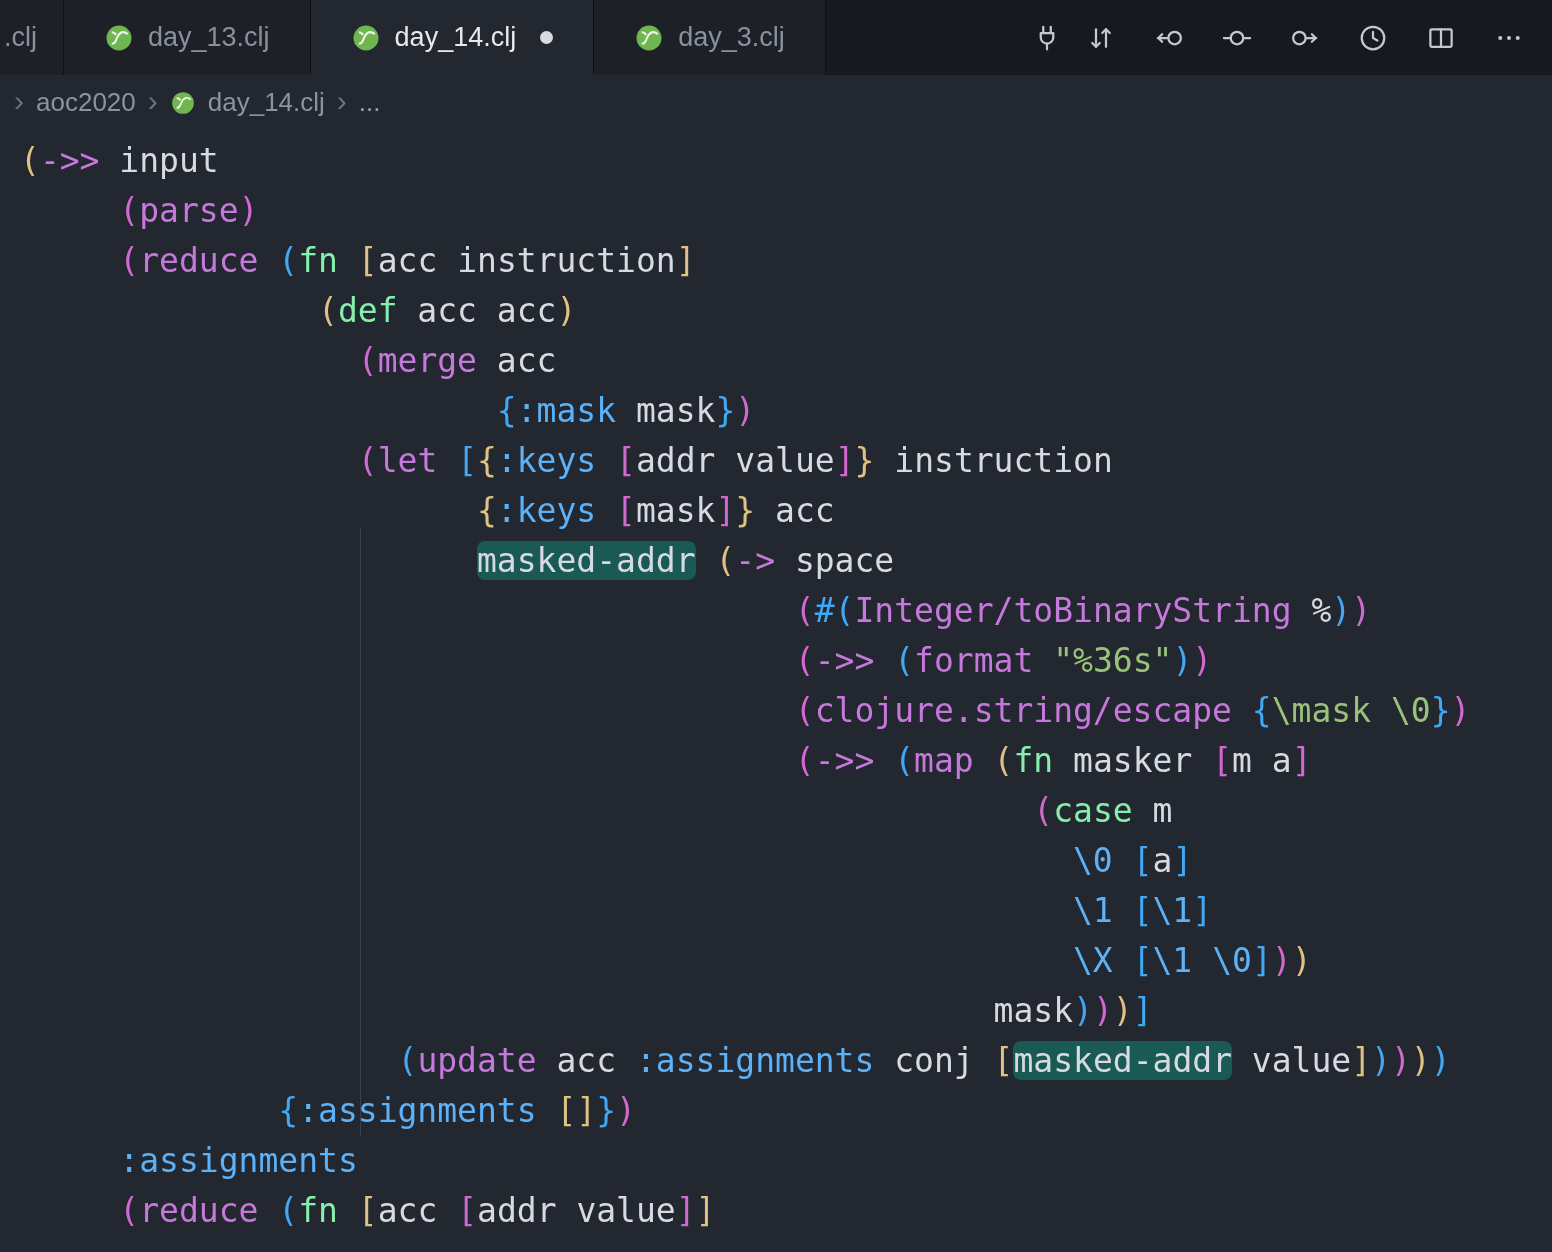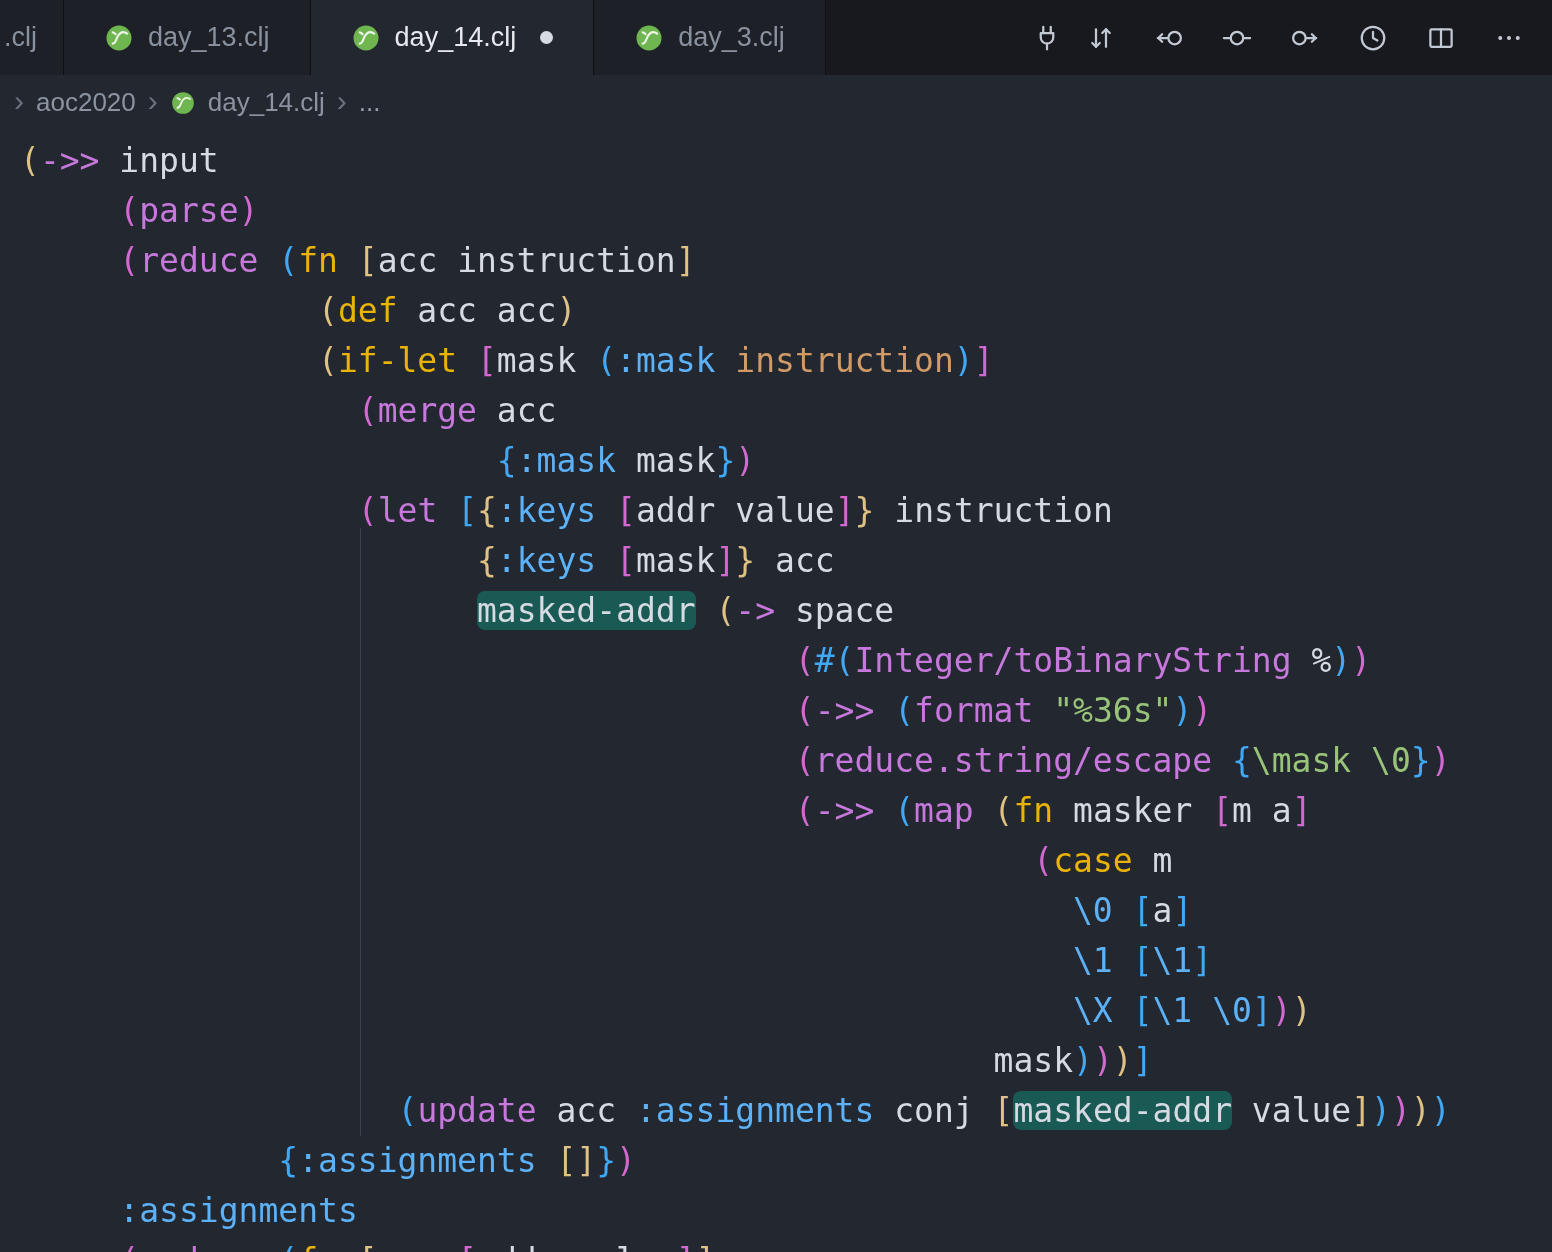--- a/index.html
+++ b/index.html
@@ -29,21 +29,21 @@
 
   
   .editor { position:relative; flex:1; background:#23272f; overflow:hidden; }
   .indent-guide { position:absolute; left:360px; top:398px; width:1px; height:608px; background:#3a404c; }
   .code { padding:6px 0 0 20px; font-family:"DejaVu Sans Mono", monospace; font-size:33px; }
   .line { height:50px; line-height:50px; white-space:pre; }
 
   
   .w  { color:#d6dae2; }
   .pu { color:#c678dd; }
-  .rd { color:#eab308; }
+  .rd { color:#86efac; }
   .bl { color:#5cb1f7; }
   .or { color:#d19a66; }
   .gr { color:#98c379; }
   .p1 { color:#dfc184; }
   .p2 { color:#d169d1; }
   .p3 { color:#41a8f5; }
   .hl { background:#1a5a54; border-radius:8px; }
 </style>
 </head>
 <body>
@@ -164,29 +164,28 @@
     <span class="bc-item dim">...</span>
   </div>
 
   <div class="editor">
     <div class="indent-guide"></div>
     <div class="code">
         <div class="line"><span class="p1">(</span><span class="pu">-&gt;&gt;</span><span class="w"> input</span></div>
         <div class="line"><span class="w">     </span><span class="p2">(</span><span class="pu">parse</span><span class="p2">)</span></div>
         <div class="line"><span class="w">     </span><span class="p2">(</span><span class="pu">reduce</span><span class="w"> </span><span class="p3">(</span><span class="rd">fn</span><span class="w"> </span><span class="p1">[</span><span class="w">acc instruction</span><span class="p1">]</span></div>
         <div class="line"><span class="w">               </span><span class="p1">(</span><span class="rd">def</span><span class="w"> acc acc</span><span class="p1">)</span></div>
-        <div class="line"><span class="w">               </span><span class="p1">(</span><span class="rd">if-let</span><span class="w"> </span><span class="p2">[</span><span class="w">mask </span><span class="p3">(</span><span class="bl">:mask</span><span class="w"> </span><span class="or">instruction</span><span class="p3">)</span><span class="p2">]</span></div>
         <div class="line"><span class="w">                 </span><span class="p2">(</span><span class="pu">merge</span><span class="w"> acc</span></div>
         <div class="line"><span class="w">                        </span><span class="p3">{</span><span class="bl">:mask</span><span class="w"> mask</span><span class="p3">}</span><span class="p2">)</span></div>
         <div class="line"><span class="w">                 </span><span class="p2">(</span><span class="pu">let</span><span class="w"> </span><span class="p3">[</span><span class="p1">{</span><span class="bl">:keys</span><span class="w"> </span><span class="p2">[</span><span class="w">addr value</span><span class="p2">]</span><span class="p1">}</span><span class="w"> instruction</span></div>
         <div class="line"><span class="w">                       </span><span class="p1">{</span><span class="bl">:keys</span><span class="w"> </span><span class="p2">[</span><span class="w">mask</span><span class="p2">]</span><span class="p1">}</span><span class="w"> acc</span></div>
         <div class="line"><span class="w">                       </span><span class="w hl">masked-addr</span><span class="w"> </span><span class="p1">(</span><span class="pu">-&gt;</span><span class="w"> space</span></div>
         <div class="line"><span class="w">                                       </span><span class="p2">(</span><span class="p3">#(</span><span class="pu">Integer/toBinaryString</span><span class="w"> %</span><span class="p3">)</span><span class="p2">)</span></div>
         <div class="line"><span class="w">                                       </span><span class="p2">(</span><span class="pu">-&gt;&gt;</span><span class="w"> </span><span class="p3">(</span><span class="pu">format</span><span class="w"> </span><span class="gr">"%36s"</span><span class="p3">)</span><span class="p2">)</span></div>
-        <div class="line"><span class="w">                                       </span><span class="p2">(</span><span class="pu">reduce.string/escape</span><span class="w"> </span><span class="p3">{</span><span class="gr">\mask</span><span class="w"> </span><span class="gr">\0</span><span class="p3">}</span><span class="p2">)</span></div>
+        <div class="line"><span class="w">                                       </span><span class="p2">(</span><span class="pu">clojure.string/escape</span><span class="w"> </span><span class="p3">{</span><span class="gr">\mask</span><span class="w"> </span><span class="gr">\0</span><span class="p3">}</span><span class="p2">)</span></div>
         <div class="line"><span class="w">                                       </span><span class="p2">(</span><span class="pu">-&gt;&gt;</span><span class="w"> </span><span class="p3">(</span><span class="pu">map</span><span class="w"> </span><span class="p1">(</span><span class="rd">fn</span><span class="w"> masker </span><span class="p2">[</span><span class="w">m a</span><span class="p2">]</span></div>
         <div class="line"><span class="w">                                                   </span><span class="p2">(</span><span class="rd">case</span><span class="w"> m</span></div>
         <div class="line"><span class="w">                                                     </span><span class="bl">\0</span><span class="w"> </span><span class="p3">[</span><span class="w">a</span><span class="p3">]</span></div>
         <div class="line"><span class="w">                                                     </span><span class="bl">\1</span><span class="w"> </span><span class="p3">[</span><span class="bl">\1</span><span class="p3">]</span></div>
         <div class="line"><span class="w">                                                     </span><span class="bl">\X</span><span class="w"> </span><span class="p3">[</span><span class="bl">\1</span><span class="w"> </span><span class="bl">\0</span><span class="p3">]</span><span class="p2">)</span><span class="p1">)</span></div>
         <div class="line"><span class="w">                                                 </span><span class="w">mask</span><span class="p3">)</span><span class="p2">)</span><span class="p1">)</span><span class="p3">]</span></div>
         <div class="line"><span class="w">                   </span><span class="p3">(</span><span class="pu">update</span><span class="w"> acc </span><span class="bl">:assignments</span><span class="w"> conj </span><span class="p1">[</span><span class="w hl">masked-addr</span><span class="w"> value</span><span class="p1">]</span><span class="p3">)</span><span class="p2">)</span><span class="p1">)</span><span class="p3">)</span></div>
         <div class="line"><span class="w">             </span><span class="p3">{</span><span class="bl">:assignments</span><span class="w"> </span><span class="p1">[]</span><span class="p3">}</span><span class="p2">)</span></div>
         <div class="line"><span class="w">     </span><span class="bl">:assignments</span></div>
         <div class="line"><span class="w">     </span><span class="p2">(</span><span class="pu">reduce</span><span class="w"> </span><span class="p3">(</span><span class="rd">fn</span><span class="w"> </span><span class="p1">[</span><span class="w">acc </span><span class="p2">[</span><span class="w">addr value</span><span class="p2">]</span><span class="p1">]</span></div>

